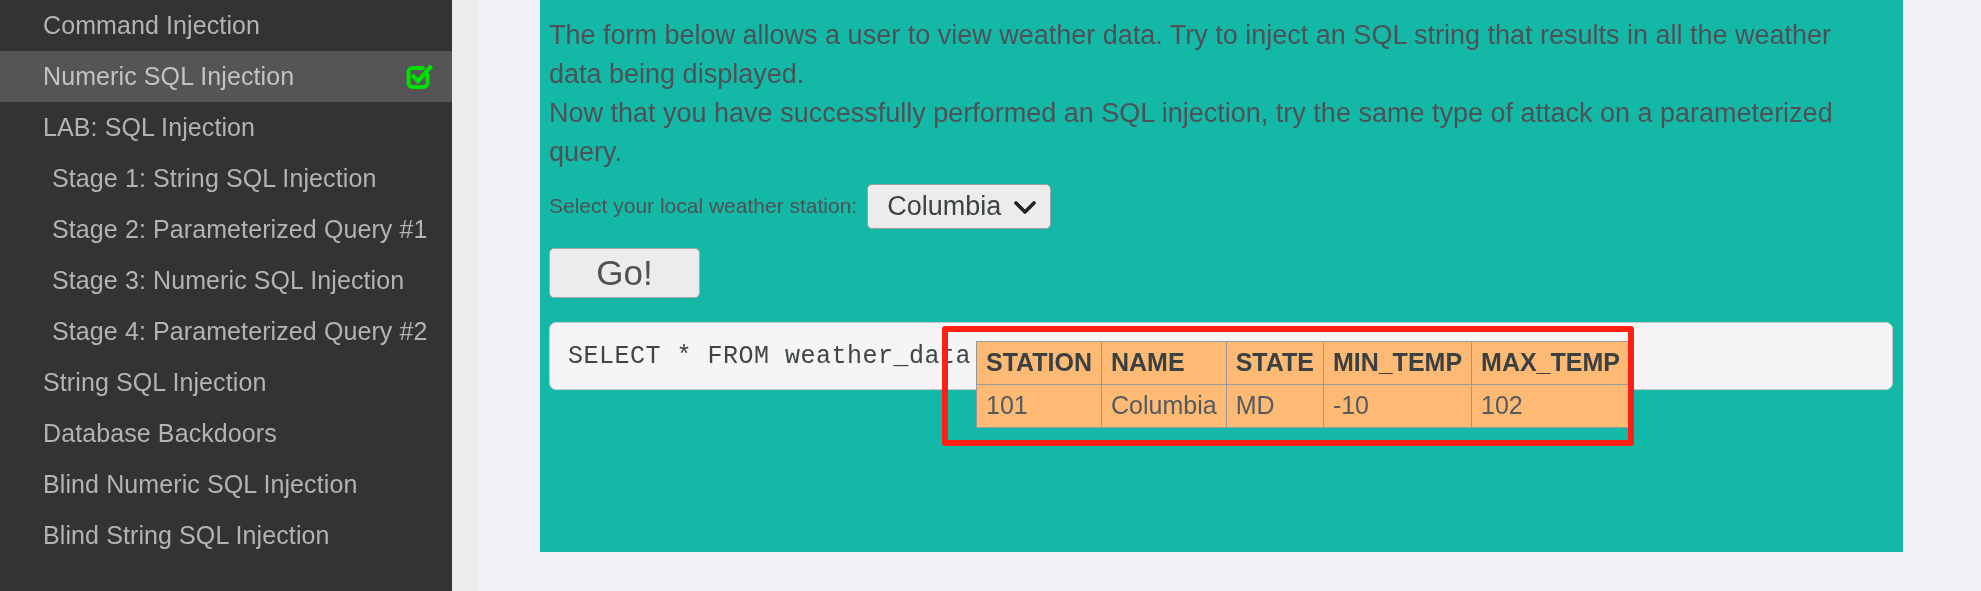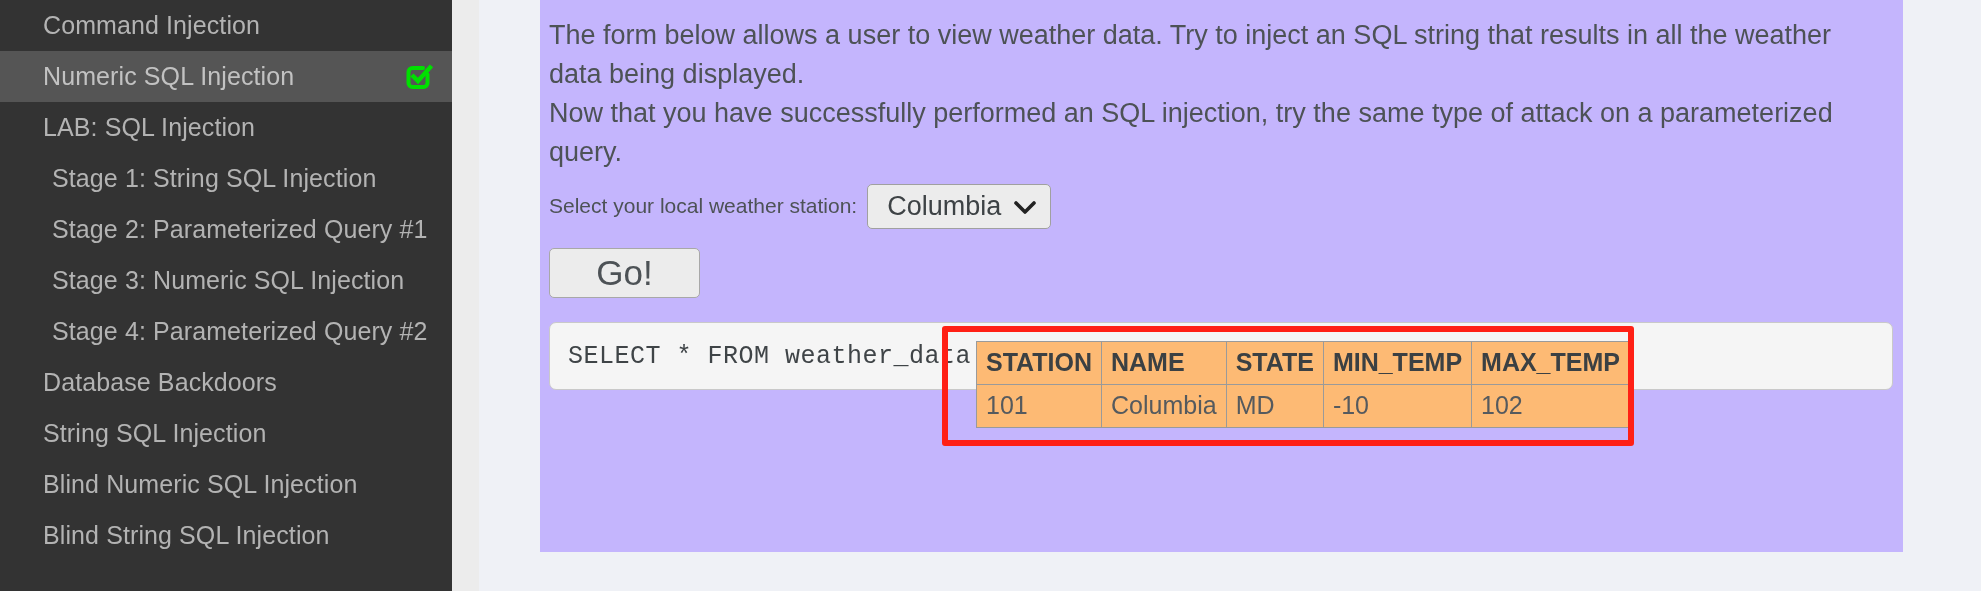--- a/index.html
+++ b/index.html
@@ -48,21 +48,21 @@
   #gap-strip { flex: 0 0 27px; background: #ececec; height: 591px; }
   #outer-pad { flex: 0 0 61px; background: #eff1f6; height: 591px; }
 
   
   #content-wrap { flex: 1 1 auto; height: 591px; background: #eff1f6; position: relative; }
   #card {
     position: absolute;
     left: 0; top: 0;
     width: 1363px;
     height: 552px;
-    background: #c4b5fd;
+    background: #14b8a6;
     padding: 16px 0 0 9px;
   }
   .para {
     color: #4d5256;
     font-size: 27px;
     line-height: 39px;
     max-width: 1330px;
   }
   .para-block { margin-bottom: 0; }
 
@@ -199,25 +199,25 @@
 
     <div class="nav-item indent">
       <span class="nav-label">Stage 3: Numeric SQL Injection</span>
     </div>
 
     <div class="nav-item indent">
       <span class="nav-label">Stage 4: Parameterized Query #2</span>
     </div>
 
     <div class="nav-item">
+      <span class="nav-label">String SQL Injection</span>
+    </div>
+
+    <div class="nav-item">
       <span class="nav-label">Database Backdoors</span>
-    </div>
-
-    <div class="nav-item">
-      <span class="nav-label">String SQL Injection</span>
     </div>
 
     <div class="nav-item">
       <span class="nav-label">Blind Numeric SQL Injection</span>
     </div>
 
     <div class="nav-item">
       <span class="nav-label">Blind String SQL Injection</span>
     </div>
 

